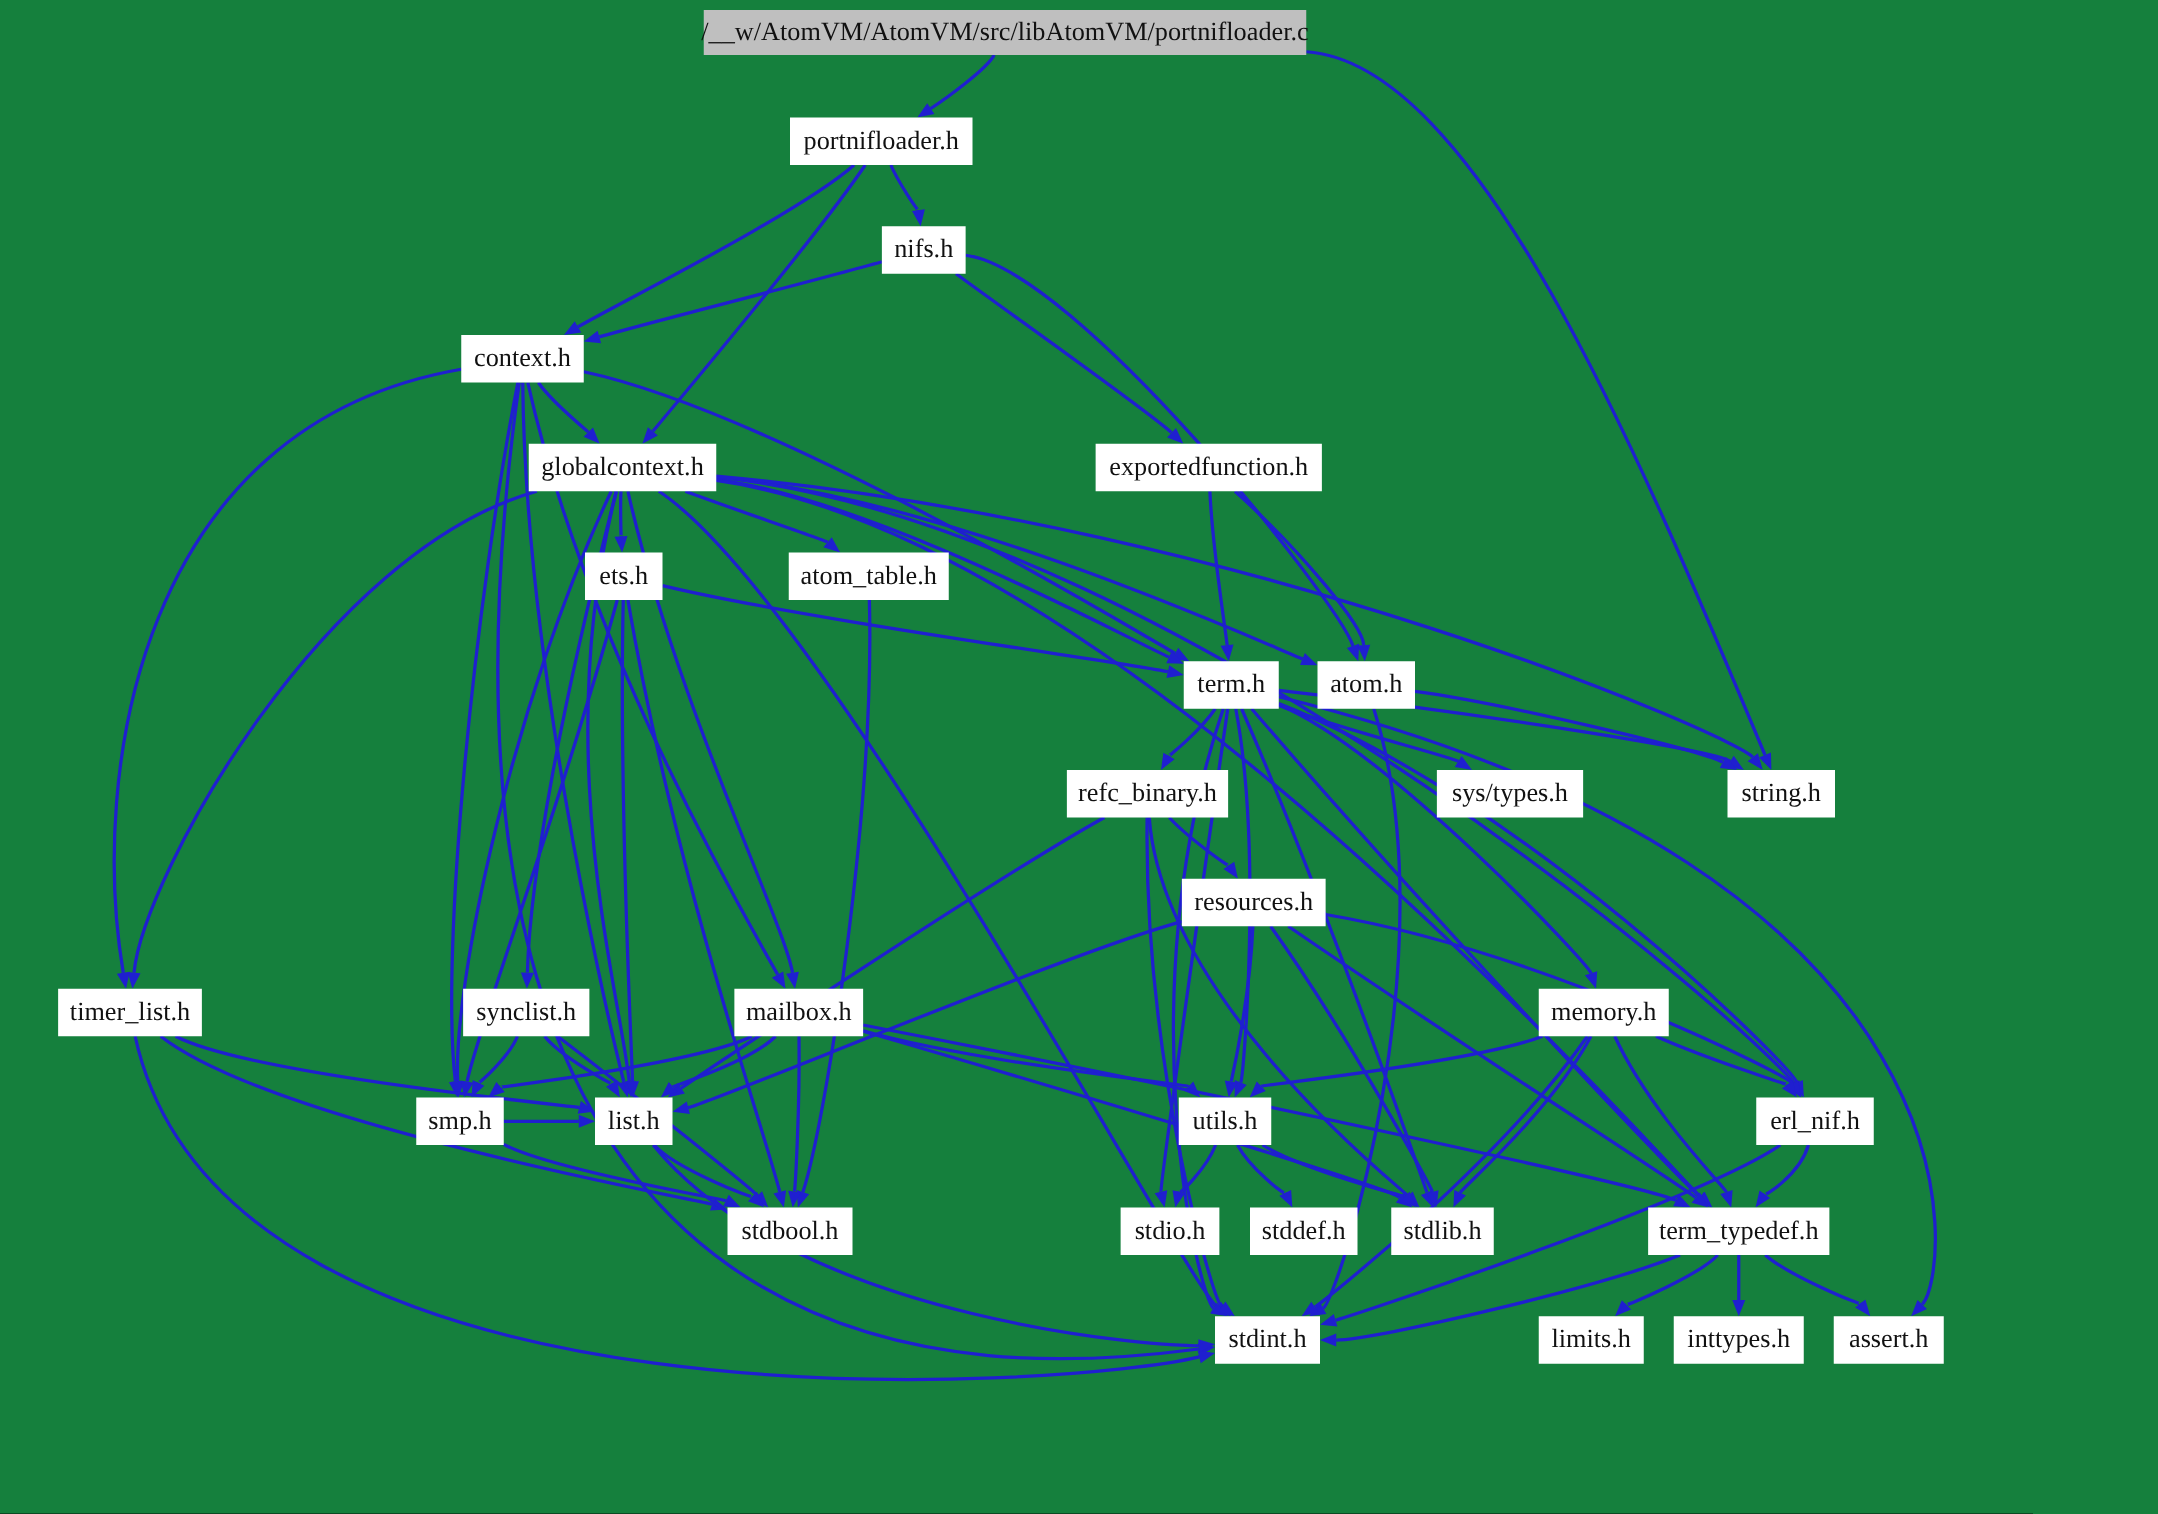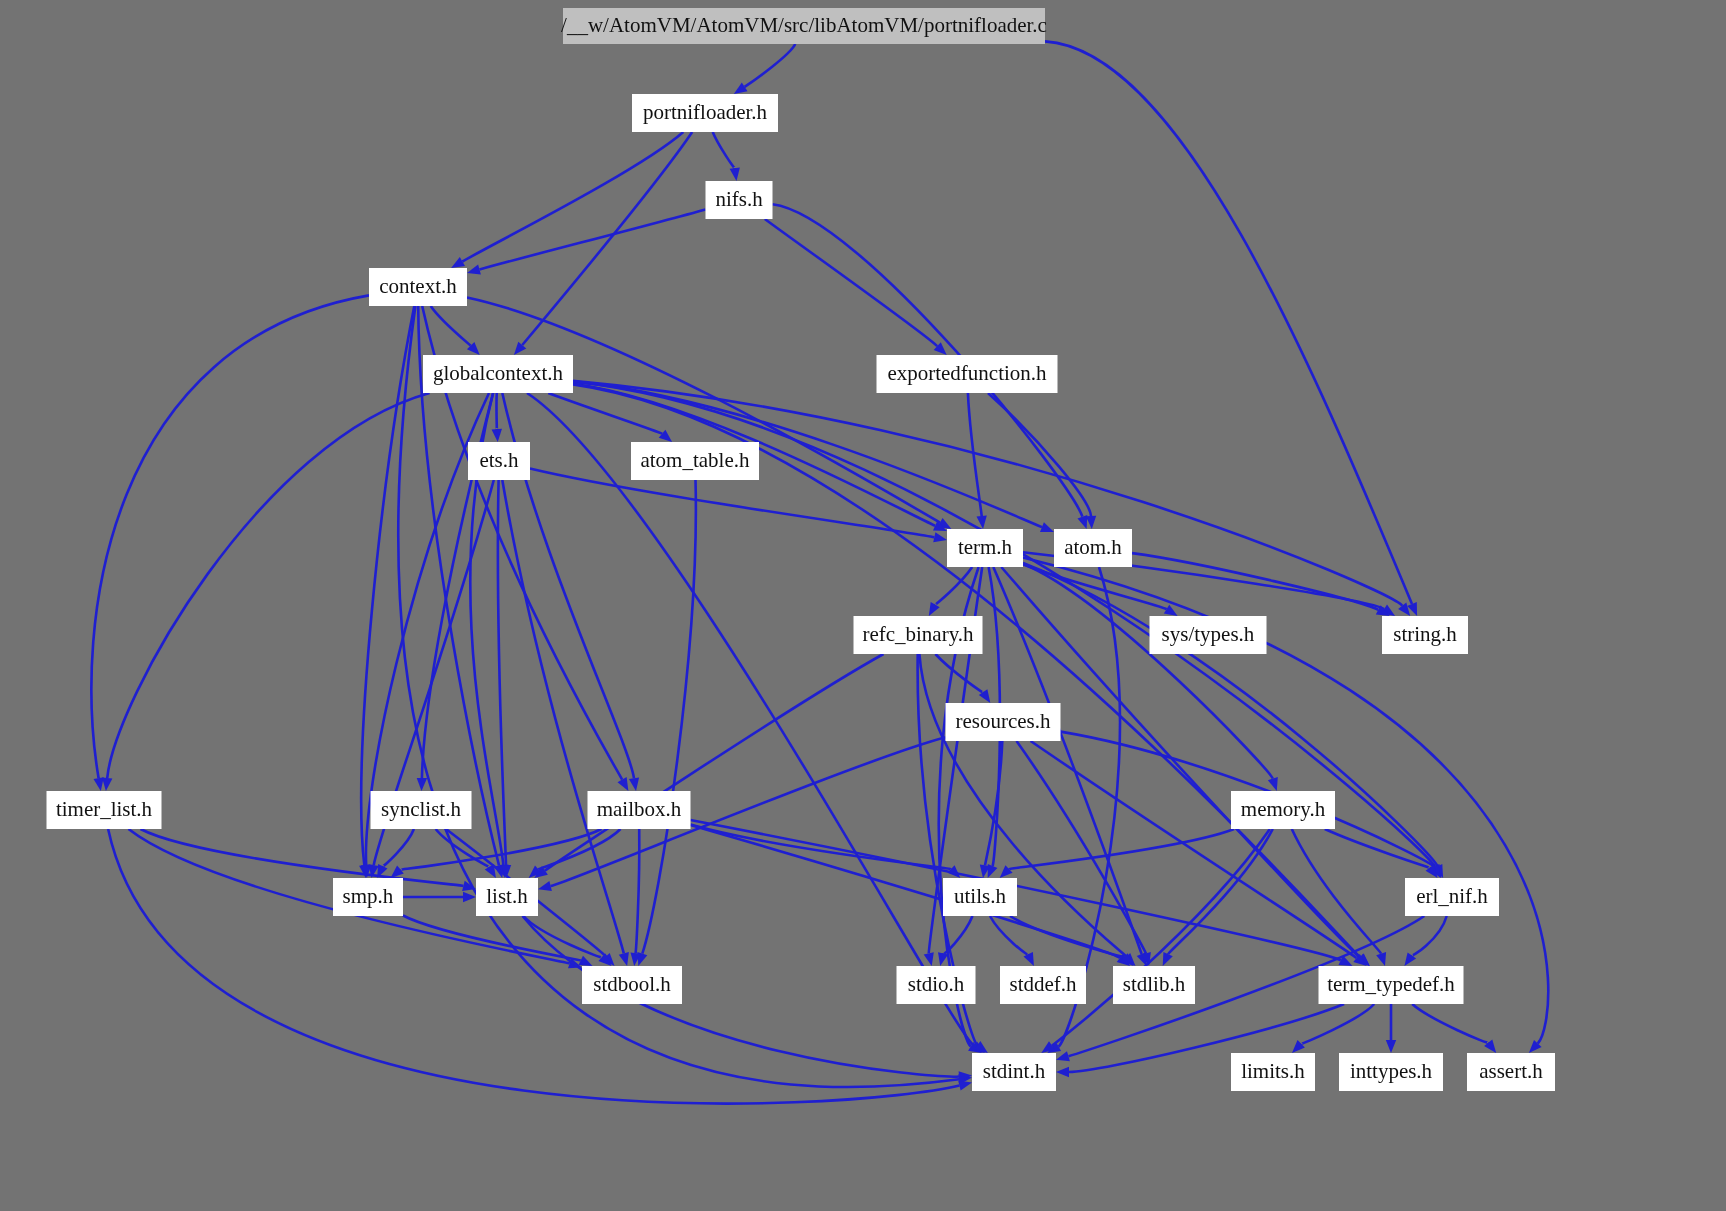--- a/index.html
+++ b/index.html
@@ -4,21 +4,21 @@
 <style>
   html, body {
     margin: 0;
     padding: 0;
     background: #000000;
   }
   #canvas-wrap {
     position: relative;
     width: 1726px;
     height: 1211px;
-    background: #737373;
+    background: #15803d;
     overflow: hidden;
     font-family: "Liberation Serif", "DejaVu Serif", serif;
   }
   svg#graph {
     position: absolute;
     top: 0;
     left: 0;
     width: 1726px;
     height: 1211px;
   }

